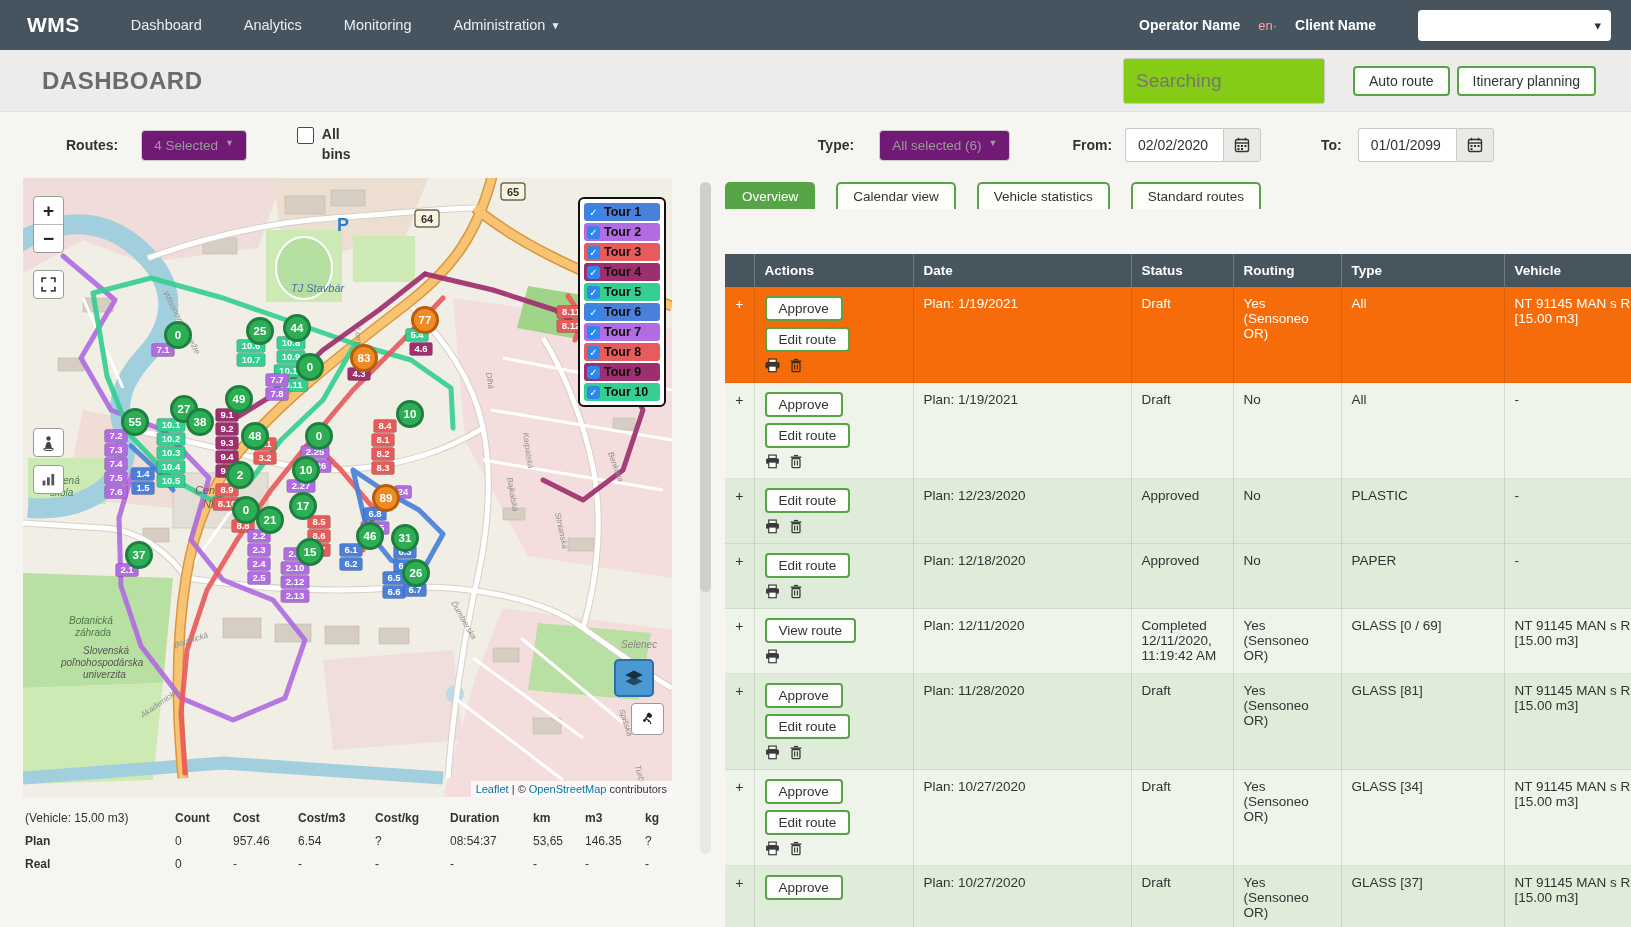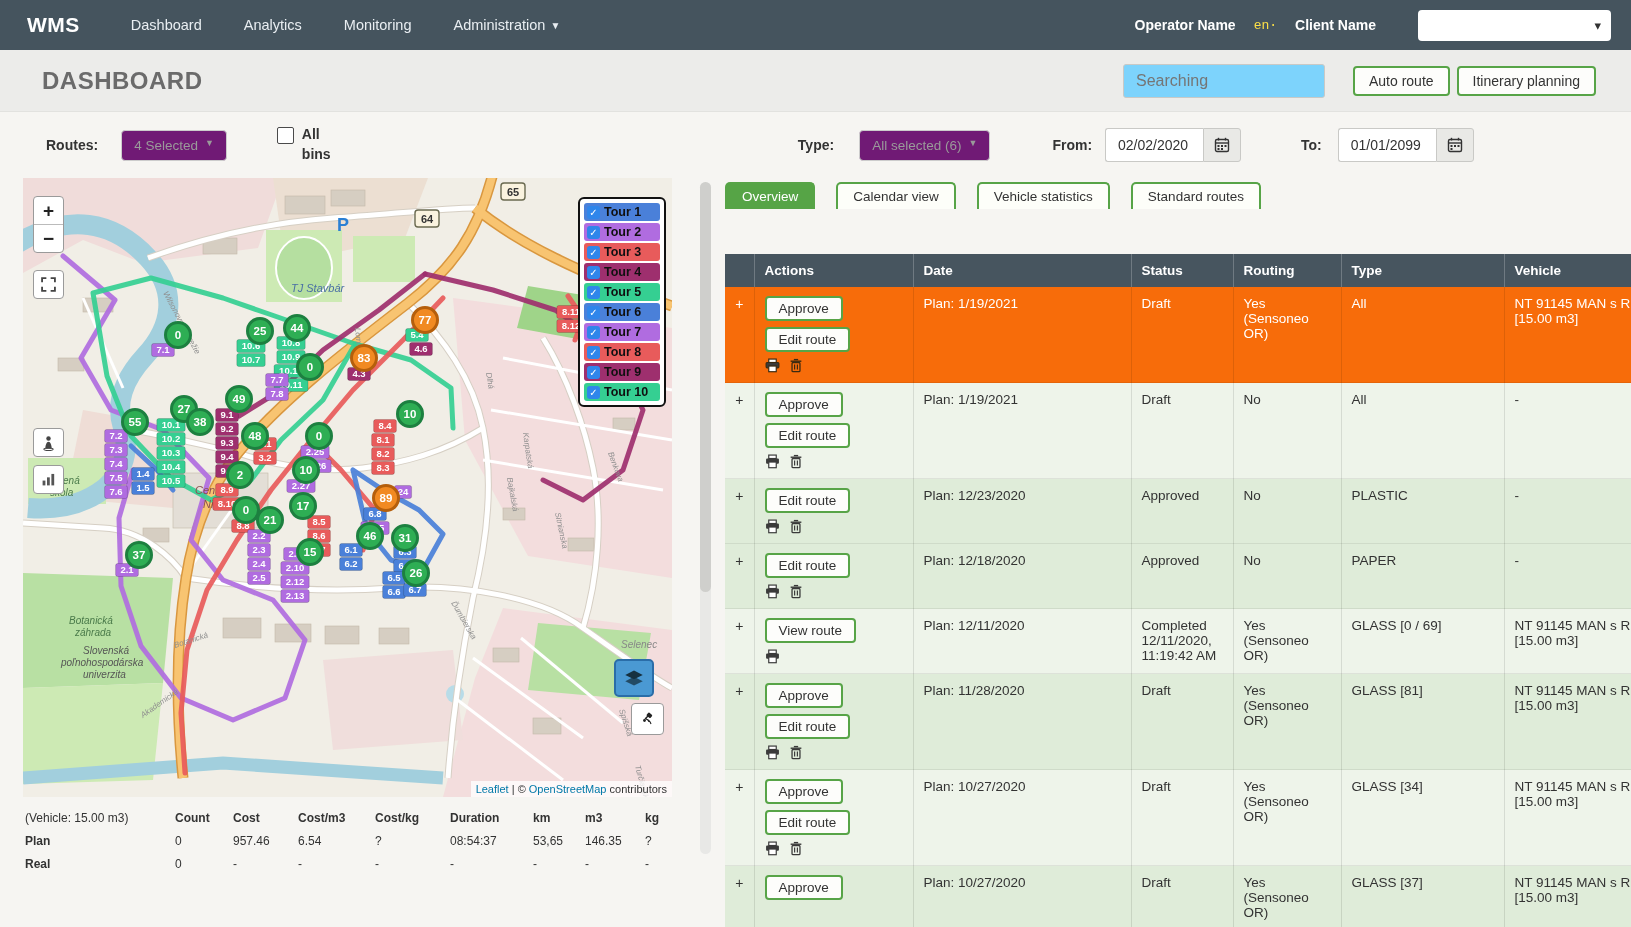--- a/index.html
+++ b/index.html
@@ -6,33 +6,33 @@
   body{width:1631px;height:927px;overflow:hidden;background:#f6f5f2;
        font-family:"Liberation Sans","DejaVu Sans",sans-serif;color:#333;}
   
   .navbar{height:50px;background:#45545e;display:flex;align-items:center;padding:0 20px 0 27px;box-sizing:border-box;}
   .brand{color:#fff;font-size:21px;font-weight:bold;letter-spacing:.5px;margin-right:30px;}
   .nav-items{display:flex;align-items:center;height:100%;}
   .nav-item{color:#e9eef2;font-size:14.5px;padding:0 21px;height:100%;display:flex;align-items:center;cursor:pointer;}
   .nav-item .caret{font-size:10px;margin-left:5px;}
   .nav-right{margin-left:auto;display:flex;align-items:center;gap:18px;}
   .op-name,.client-name{color:#fff;font-weight:bold;font-size:14px;}
-  .lang{color:#fde047;font-size:13px;font-family:Liberation Mono, monospace;}
+  .lang{color:#fca5a5;font-size:13px;}
   .nav-select{width:193px;height:31px;background:#fff;border-radius:4px;margin-left:24px;display:flex;align-items:center;justify-content:flex-end;padding-right:10px;box-sizing:border-box;color:#333;font-size:13px;}
   
   .toolbar{height:62px;background:#ececе9;background:#ececE9;display:flex;align-items:center;padding:0 35px 0 42px;box-sizing:border-box;background:#ececea;border-bottom:1px solid #e2e2df;}
   .page-title{font-size:24px;font-weight:bold;color:#6b6b6b;letter-spacing:.5px;margin-right:52px;}
   .seg-buttons{display:flex;gap:17px;}
   .btn{border:2px solid #57a447;background:#fdfdfb;color:#333;font-size:14px;border-radius:4px;padding:5px 14px;cursor:pointer;font-family:inherit;white-space:nowrap;}
   .btn.wide{min-width:88px;}
   .btn.active{background:#56a446;color:#fff;}
-  .search-input{margin-left:auto;width:202px;height:34px;border:1px solid #c9c9c6;border-radius:3px;background:#7dd3fc;padding:0 12px;font-size:16px;color:#555;box-sizing:border-box;font-family:inherit;}
+  .search-input{margin-left:auto;width:202px;height:46px;border:1px solid #c9c9c6;border-radius:3px;background:#84cc16;padding:0 12px;font-size:19px;color:#555;box-sizing:border-box;font-family:inherit;}
   .toolbar .right-btns{display:flex;gap:7px;margin-left:28px;}
   
-  .filters{height:66px;display:flex;align-items:center;padding-left:46px;box-sizing:border-box;font-size:14px;}
+  .filters{height:66px;display:flex;align-items:center;padding-left:66px;box-sizing:border-box;font-size:14px;}
   .flabel{font-weight:bold;color:#333;}
   .ddl{border:1px solid #ccc;border-radius:4px;background:#701a75;color:#9a9a9a;font-size:13.5px;padding:7px 12px;display:flex;align-items:flex-start;gap:7px;cursor:pointer;}
   .ddl .caret{font-size:9px;color:#9a9a9a;}
   .chk-row{display:flex;align-items:flex-start;gap:8px;}
   .checkbox{width:15px;height:15px;border:1.5px solid #4a4a4a;border-radius:2px;background:#fff;margin-top:2px;}
   .chk-label{font-weight:bold;width:34px;line-height:1.4;}
   .date-wrap{display:flex;align-items:stretch;}
   .date-input{width:98px;height:34px;border:1px solid #c9c9c6;border-right:none;border-radius:3px 0 0 3px;padding:0 12px;font-size:14px;color:#333;box-sizing:border-box;font-family:inherit;background:#fff;}
   .date-addon{width:36px;border:1px solid #c9c9c6;border-radius:0 3px 3px 0;background:#e9e9e6;display:flex;align-items:center;justify-content:center;}
   

